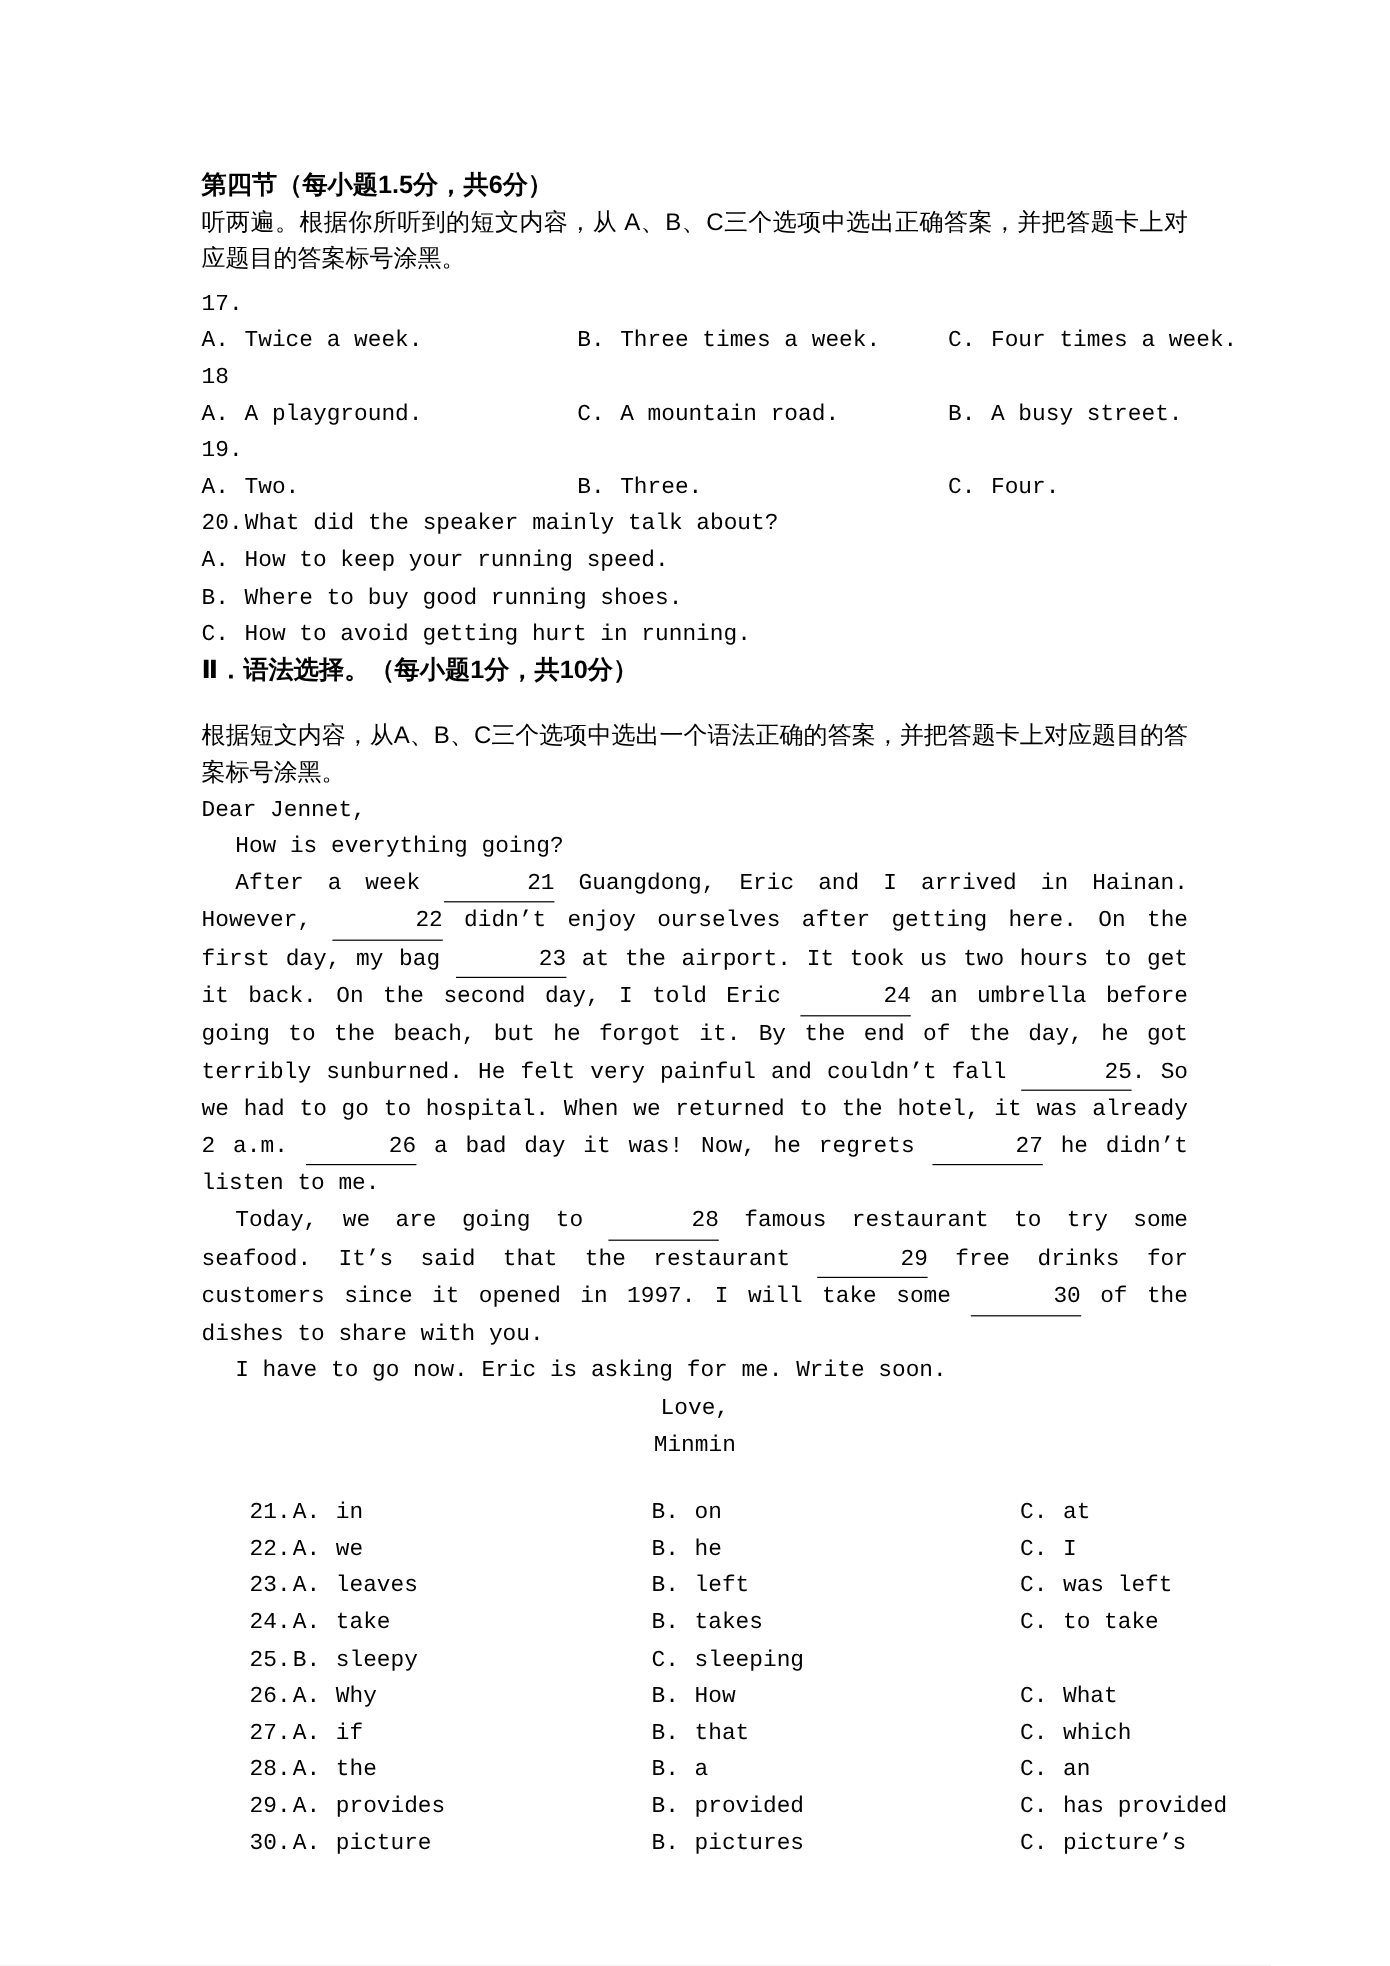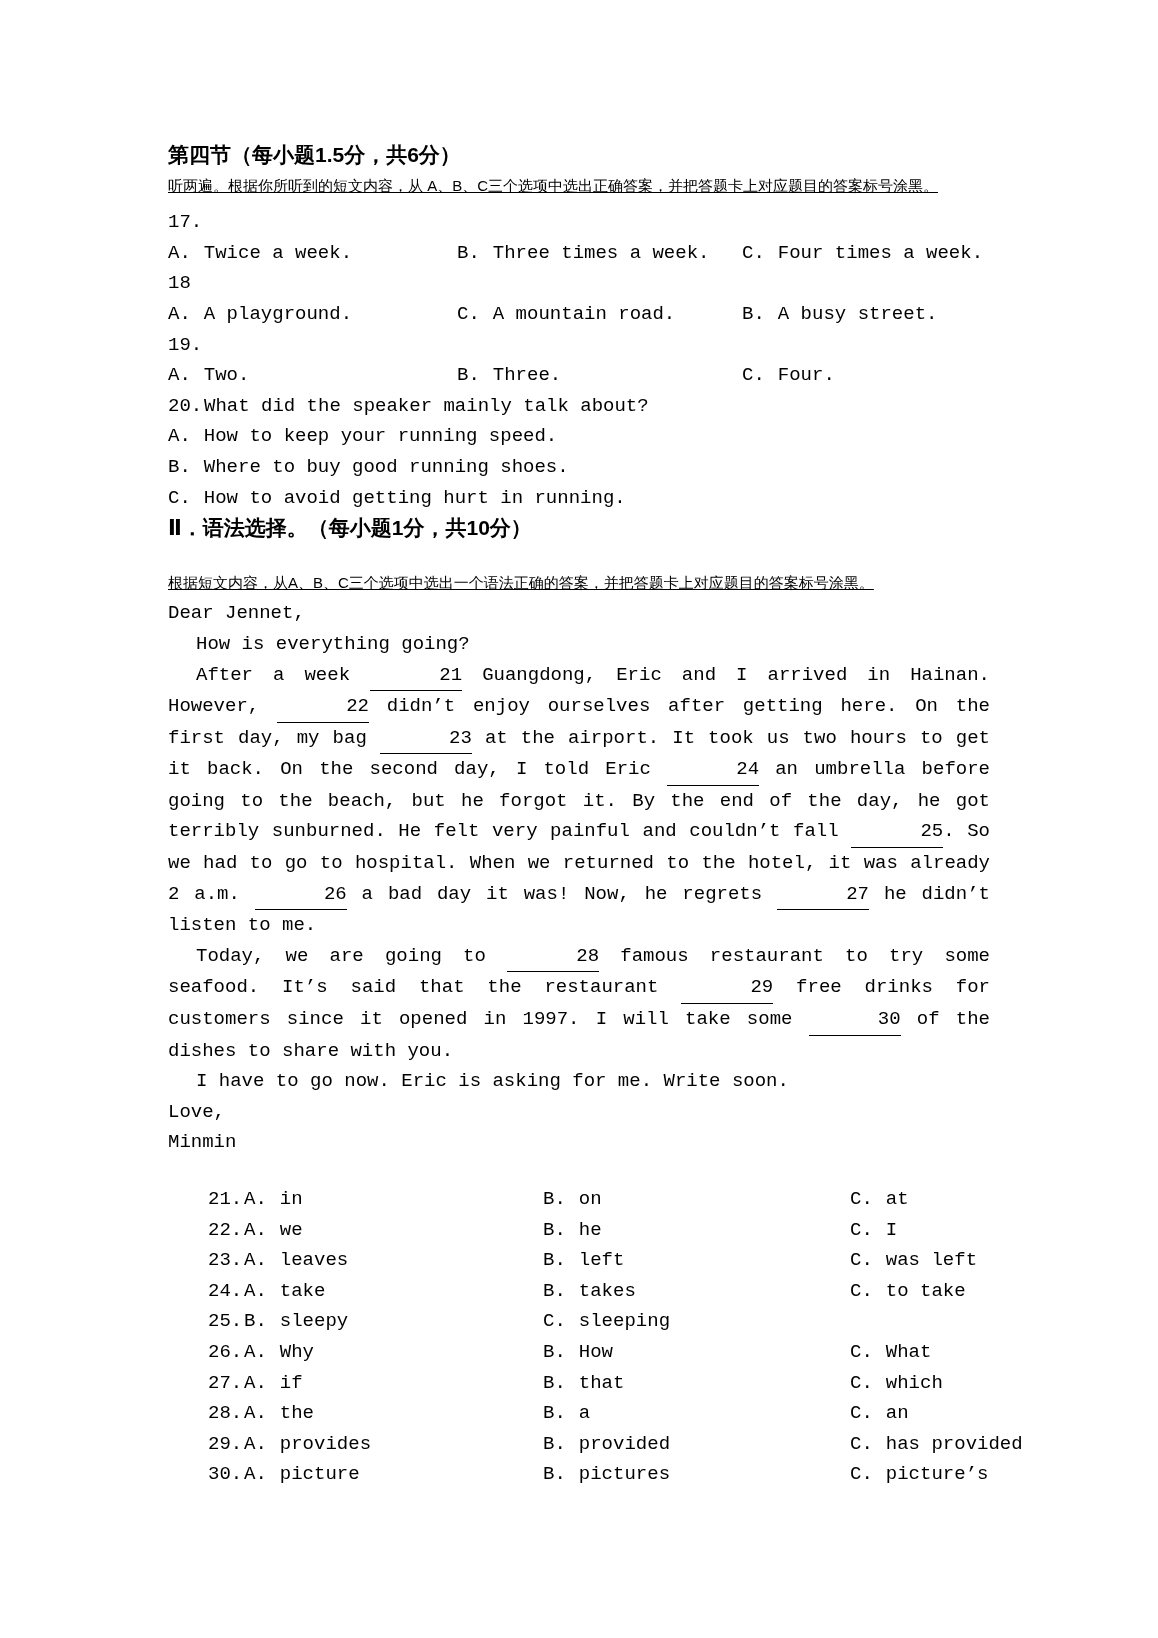--- a/index.html
+++ b/index.html
@@ -19,41 +19,41 @@
   }
   .zh { font-family: "Liberation Sans", "DejaVu Sans", sans-serif; }
   .heading {
     font-weight: bold;
     font-size: 21px;
     margin: 0;
   }
   .instructions {
     margin: 0 0 6px 0;
     text-align: justify;
-    font-size: 15px;
-    text-decoration: underline;
+    font-size: 20px;
   }
   .q-line { white-space: nowrap; }
   .q-num { display: inline-block; min-width: 36px; }
   .lab { margin-right: 13px; }
   .q-options {
     display: grid;
     grid-template-columns: 289px 285px 1fr;
+    gap: 24px;
   }
   .q-stack .opt { display: block; }
   .letter p { margin: 0; }
   .indent { text-indent: 28px; }
   .just { text-align: justify; }
   .blank {
     display: inline-block;
     min-width: 92px;
     text-align: right;
     border-bottom: 1.5px solid #000000;
   }
-  .sign { text-align: left; margin: 0; }
+  .sign { text-align: center; margin: 0; }
   .grammar-items { margin-top: 26px; }
   .item-row {
     display: grid;
     grid-template-columns: 36px 299px 307px 1fr;
     margin-left: 40px;
   }
   .opt, .item-num { white-space: nowrap; }
 </style>
 </head>
 <body>

